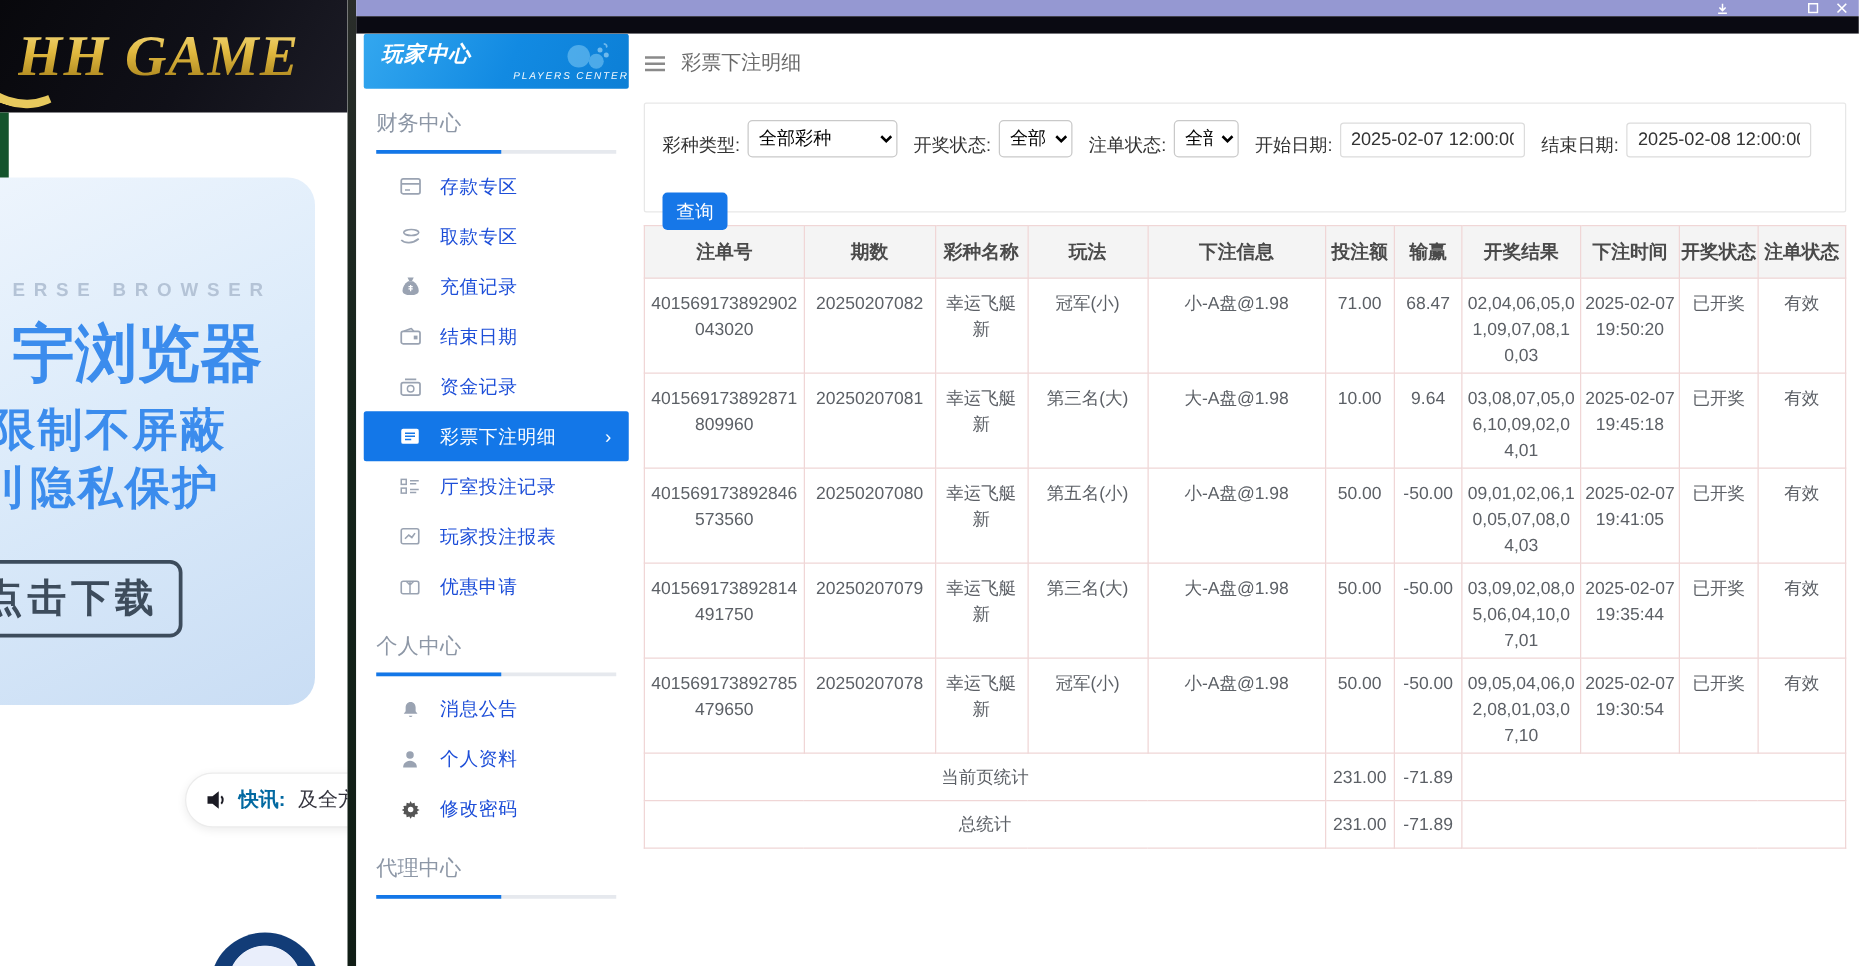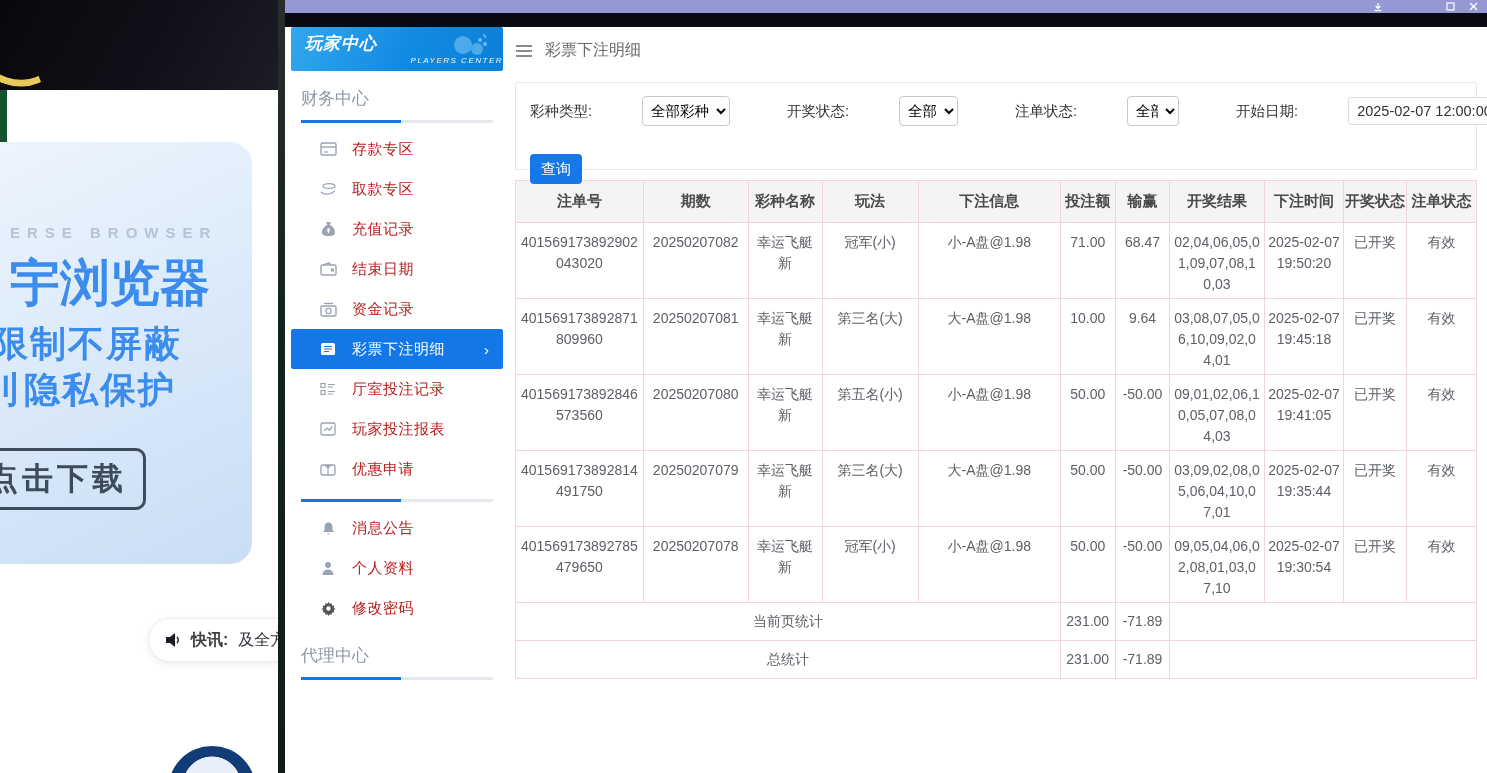--- a/index.html
+++ b/index.html
@@ -22,21 +22,21 @@
     background:linear-gradient(155deg,#eef5fd 0%,#dcebfa 45%,#c9ddf4 100%); overflow:hidden; }
   .banner-en { position:absolute; left:40px; top:82px; font-size:15px; letter-spacing:7px; color:#b4c3d6; font-weight:bold; white-space:nowrap;text-align:center; }
   .banner-title { position:absolute; left:40px; top:108px; font-size:50px; font-weight:bold; color:#3b8ced; white-space:nowrap; }
   .banner-l2 { position:absolute; left:22px; top:178px; font-size:36px; font-weight:bold; color:#3b8ced; white-space:nowrap; letter-spacing:2px; }
   .banner-l3 { position:absolute; left:16px; top:224px; font-size:36px; font-weight:bold; color:#3b8ced; white-space:nowrap; letter-spacing:2px; }
   .banner-btn { position:absolute; left:-12px; top:306px; width:188px; height:62px; border:3px solid #3d4c5c; border-radius:10px;
     color:#3d4c5c; font-size:31px; font-weight:bold; letter-spacing:4px; display:flex; align-items:center; justify-content:flex-end; padding-right:16px; background:transparent; }
 
   .ticker { position:absolute; left:148px; top:618px; width:260px; height:44px; background:#fff; border:1px solid #ececec;
     border-radius:22px; box-shadow:0 2px 8px rgba(0,0,0,.08); display:flex; align-items:center; padding-left:16px; white-space:nowrap; overflow:hidden; }
-  .ticker-label { font-size:16px; font-weight:bold; color:#404040; margin:0 10px 0 8px; }
+  .ticker-label { font-size:16px; font-weight:bold; color:#0369a1; margin:0 10px 0 8px; }
   .ticker-text { font-size:16px; color:#33333d; }
 
   .bottom-circle { position:absolute; left:168px; top:746px; width:88px; height:88px; border-radius:50%;
     background:radial-gradient(circle at 50% 45%, #e9eefb 0 44%, #123c77 45% 72%, #0b2a55 73% 100%); }
 
   
   .divider { position:absolute; left:278px; top:0; width:7px; height:773px;
     background:linear-gradient(180deg,#2a2d2a 0%,#15241b 40%,#101d15 100%); }
 
   
@@ -52,34 +52,34 @@
   
   .sidebar { position:absolute; left:6px; top:0; width:212px; height:746px; background:#fff; }
   .sb-header { height:44px; border-radius:2px; position:relative; overflow:hidden;
     background:linear-gradient(115deg,#33a7ef 0%,#128ae2 55%,#0c7fd6 100%); color:#fff; padding:5px 0 0 14px;font-style:italic; }
   .sb-title { font-size:17px; font-weight:bold; letter-spacing:1px; }
   .sb-sub { font-size:8px; letter-spacing:1.5px; margin-top:1px; opacity:.95;text-align:right; }
   .sb-gamepad { position:absolute; right:12px; top:4px; opacity:.55; }
   .sec-label { font-size:17px; color:#8d97a6; padding-left:10px; margin-top:16px; }
   .sec-rule { position:relative; height:3px; background:#e6e9ee; margin:10px 10px 6px 10px; }
   .sec-rule i { position:absolute; left:0; top:0; height:3px; width:100px; background:#1377e8; display:block; }
-  .sb-item { height:40px; display:flex; align-items:center; padding-left:28px; cursor:pointer; color:#b91c1c; font-size:15px; }
+  .sb-item { height:40px; display:flex; align-items:center; padding-left:28px; cursor:pointer; color:#1d4ed8; font-size:15px; }
   .sb-item .ic { width:18px; height:18px; display:flex; align-items:center; justify-content:center; color:#9aa3b2; flex:0 0 18px; }
   .sb-item .lb { margin-left:15px; letter-spacing:.5px; }
   .sb-item.active { background:#1377e8; color:#fff; border-radius:2px; }
   .sb-item.active .ic { color:#fff; }
   .sb-item.active .chev { margin-left:auto; margin-right:14px; font-size:15px; color:#fff; }
   .ic svg { display:block; }
 
   
   .content { position:absolute; left:230px; top:0; width:962px; }
   .page-header { margin-top:13px; display:flex; align-items:center; color:#6a6a6a; font-size:16px; }
   .page-header .hamburger { margin-right:12px; display:flex; }
   .filterbox { margin-top:21px; border:1px solid #e7e7e7; border-radius:2px; padding:13px 14px 12px 14px; height:88px; }
-  .filter-row { display:flex; align-items:center; flex-wrap:nowrap;gap:44px; }
+  .filter-row { display:flex; align-items:flex-end; flex-wrap:nowrap; }
   .f-label { font-size:14.5px; color:#333; margin-right:6px; white-space:nowrap; }
   .filterbox select { height:30px; border:1px solid #c9c9c9; border-radius:4px; background:#fff; color:#000000;
     font-size:14.5px; padding:0 4px; margin-right:13px; font-family:inherit; }
   .sel-type { width:137px; } .sel-draw { width:66px; } .sel-order { width:52px; }
   .date-input { width:148px; height:28px; border:1px solid #dcdcdc; border-radius:3px; font-size:14.5px; color:#333;
     padding:0 8px; margin-right:13px; font-family:inherit; }
   .query-btn { margin-top:28px; width:52px; height:30px; background:#1677e8; border:none; border-radius:4px;
     color:#fff; font-size:15px; cursor:pointer; font-family:inherit; }
 
   table.data { margin-top:10px; width:962px; border-collapse:collapse; table-layout:fixed; border:1px solid #e2e2e2; }
@@ -97,20 +97,21 @@
   .pg-link { color:#1677e8; cursor:pointer; text-decoration:none; }
   .pg-current { display:inline-block; min-width:17px; padding:1px 3px; background:#a6b1cf; color:#fff; text-align:center; cursor:pointer; }
   .pg-input { width:27px; height:21px; border:1px solid #3f85e0; border-radius:2px; margin:0 2px; }
 </style>
 </head>
 <body>
 
 <div class="bg-left">
   <div class="logo-area">
     <div class="logo-swoosh"></div>
+    <div class="logo-text">HH GAME</div>
   </div>
   <div class="green-strip"></div>
 
   <div class="banner">
     <div class="banner-en">ERSE BROWSER</div>
     <div class="banner-title">宇浏览器</div>
     <div class="banner-l2">限制不屏蔽</div>
     <div class="banner-l3">刂隐私保护</div>
     <div class="banner-btn">点击下载</div>
   </div>
@@ -258,20 +259,21 @@
       <div class="sb-item">
         <span class="ic">
             <svg width="16" height="14" viewBox="0 0 16 14">
               <rect x="1" y="3" width="14" height="10" rx="1.5" fill="none" stroke="currentColor" stroke-width="1.3"></rect>
               <path d="M8 3v10M5 3 8 6l3-3" stroke="currentColor" stroke-width="1.2" fill="none"></path>
             </svg>
           </span>
         <span class="lb">优惠申请</span>
       </div>
 
+      <div class="sec-label">个人中心</div>
       <div class="sec-rule">
           <i></i>
         </div>
 
       <div class="sb-item">
         <span class="ic">
             <svg width="15" height="15" viewBox="0 0 15 15">
               <path d="M7.5 1.5c-2.6 0-4 2-4 4.5v3L2 11h11l-1.5-2V6c0-2.5-1.4-4.5-4-4.5z" fill="currentColor"></path>
               <path d="M6 12.5a1.6 1.6 0 0 0 3 0" fill="currentColor"></path>
             </svg>

